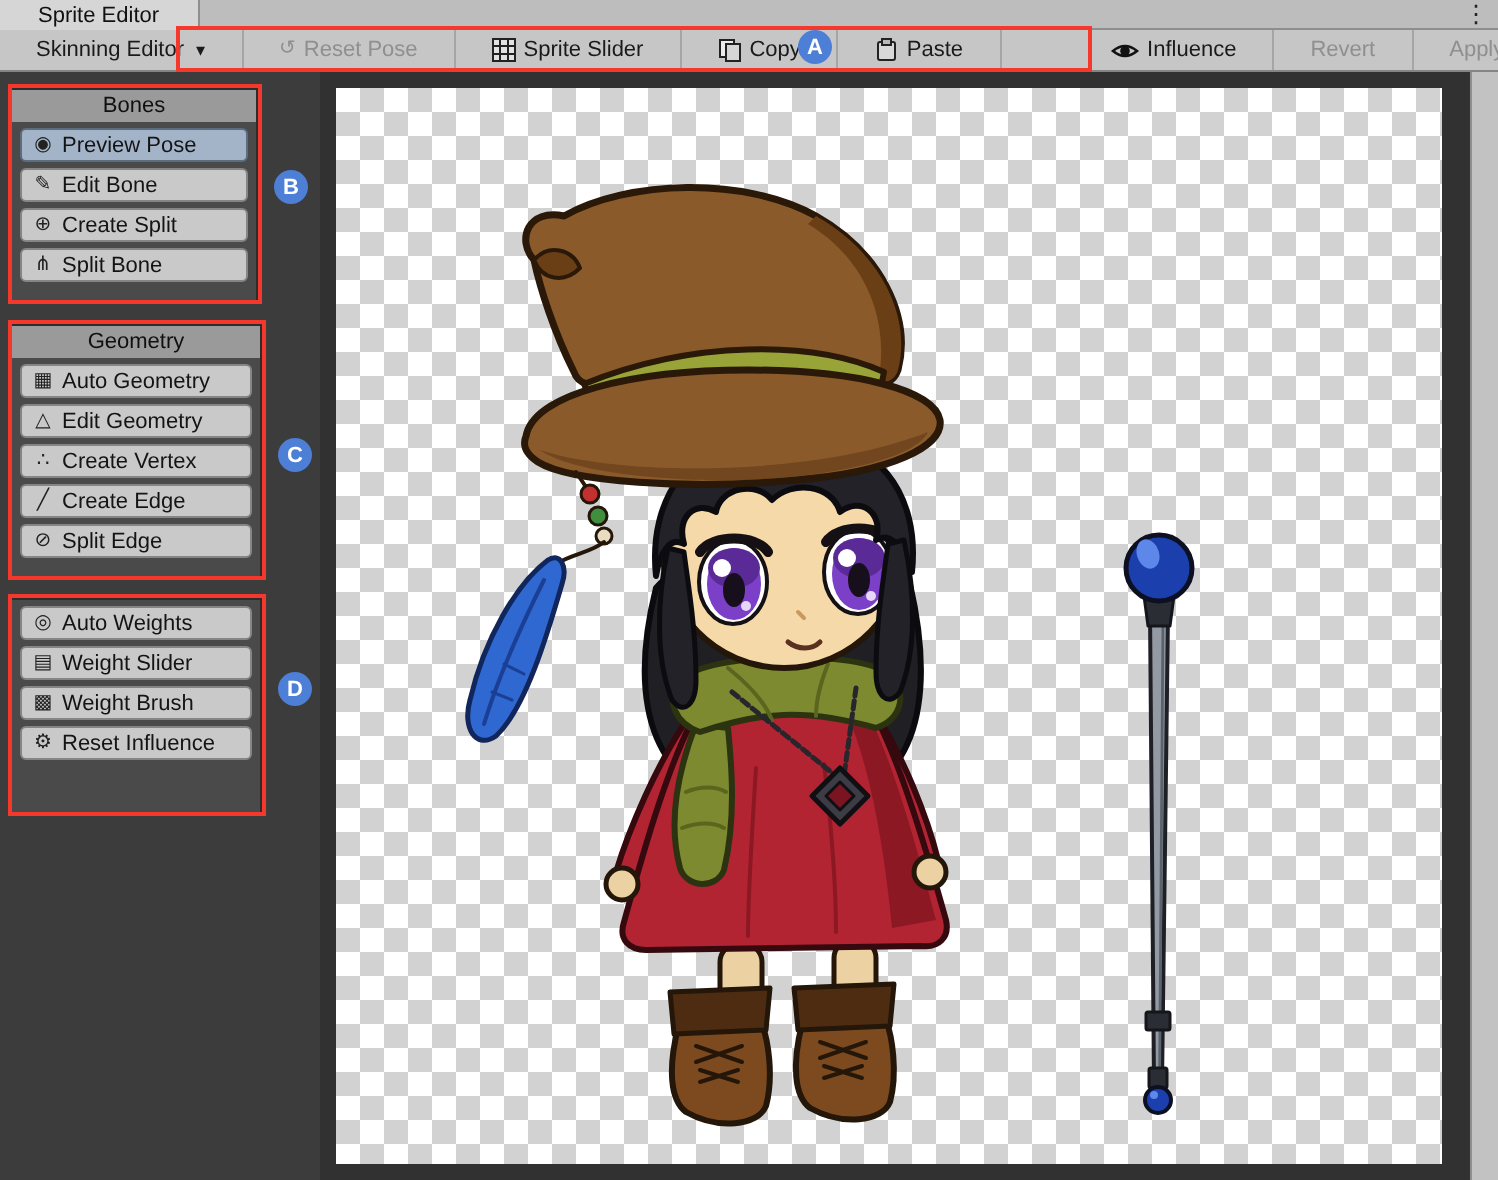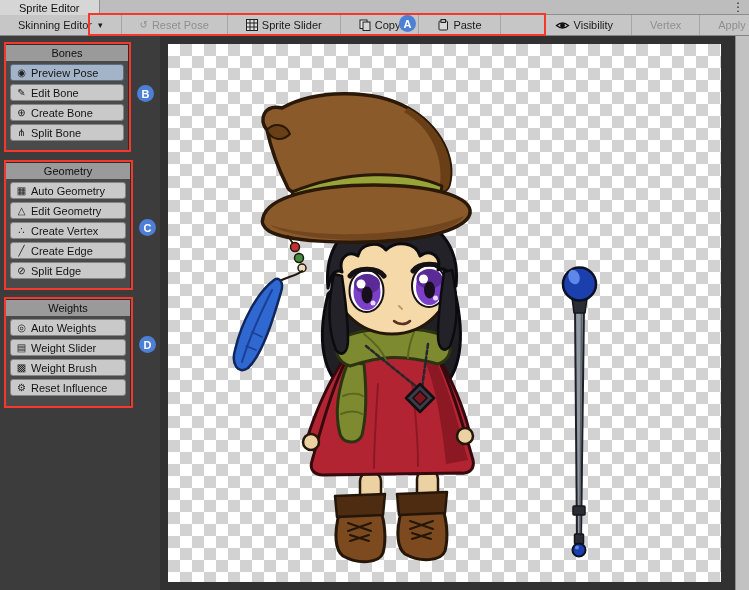--- a/index.html
+++ b/index.html
@@ -101,24 +101,24 @@
         <rect x="4" y="0.5" width="4.5" height="3" fill="#b8b8b8" stroke="#222"></rect>
       </svg>
       <span>Paste</span>
     </div>
     <div class="tbtn tb-spacer"></div>
     <div class="tbtn">
       <svg width="15" height="11">
         <path d="M1.5,5.5 Q7.5,0.5 13.5,5.5 Q7.5,10.5 1.5,5.5 Z" fill="none" stroke="#111" stroke-width="1.3"></path>
         <circle cx="7.5" cy="5.5" r="2.4" fill="#111"></circle>
       </svg>
-      <span>Visibility</span>
+      <span>Influence</span>
     </div>
     <div class="tbtn disabled">
-      <span>Vertex</span>
+      <span>Revert</span>
     </div>
     <div class="tbtn disabled">
       <span>Apply</span>
     </div>
     <div class="swatch">
       <div class="half-a"></div>
       <div class="half-b"></div>
     </div>
     <div class="tb-slider">
       <div class="track"></div>
@@ -137,21 +137,21 @@
           <button class="tool-btn selected">
             <span class="tb-icon">◉</span>
             <span>Preview Pose</span>
           </button>
           <button class="tool-btn">
             <span class="tb-icon">✎</span>
             <span>Edit Bone</span>
           </button>
           <button class="tool-btn">
             <span class="tb-icon">⊕</span>
-            <span>Create Bone</span>
+            <span>Create Split</span>
           </button>
           <button class="tool-btn">
             <span class="tb-icon">⋔</span>
             <span>Split Bone</span>
           </button>
         </div>
       </div>
 
       <div class="panel" style="left:5px;top:126px;width:126px;height:127px">
         <div class="panel-title">Geometry</div>
@@ -173,21 +173,20 @@
             <span>Create Edge</span>
           </button>
           <button class="tool-btn">
             <span class="tb-icon">⊘</span>
             <span>Split Edge</span>
           </button>
         </div>
       </div>
 
       <div class="panel" style="left:5px;top:263px;width:126px;height:108px">
-        <div class="panel-title">Weights</div>
         <div class="panel-buttons">
           <button class="tool-btn">
             <span class="tb-icon">◎</span>
             <span>Auto Weights</span>
           </button>
           <button class="tool-btn">
             <span class="tb-icon">▤</span>
             <span>Weight Slider</span>
           </button>
           <button class="tool-btn">

